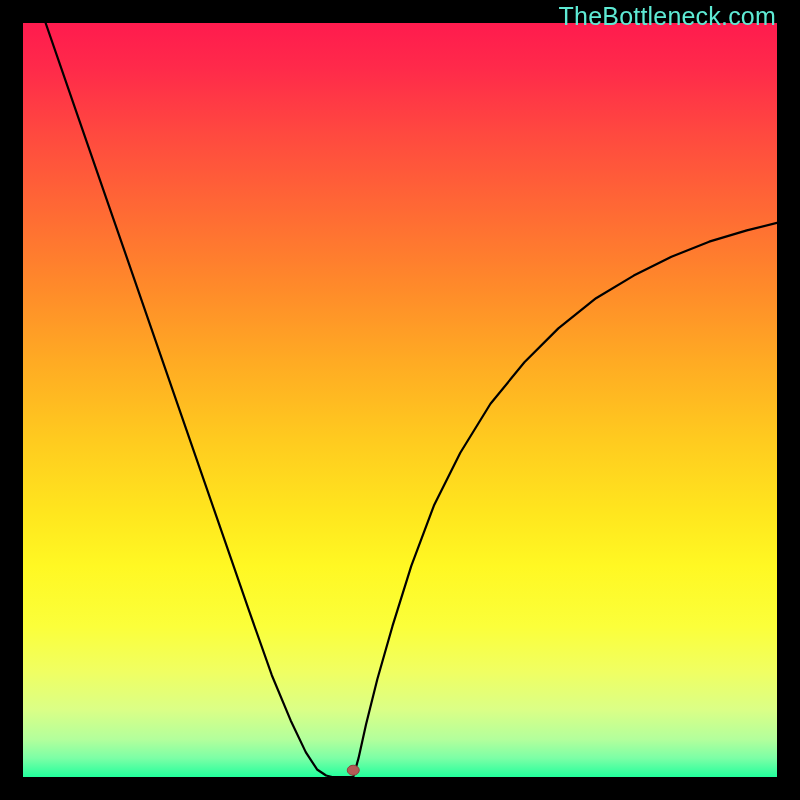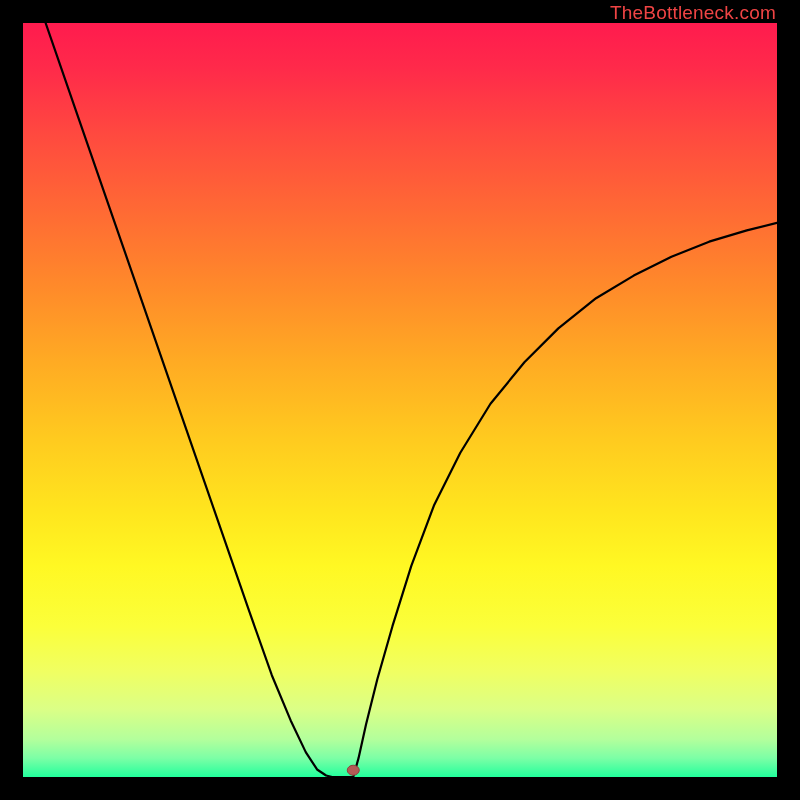--- a/index.html
+++ b/index.html
@@ -16,22 +16,22 @@
     top: 0;
     left: 0;
     width: 800px;
     height: 800px;
     background: #000;
   }
   .watermark {
     position: absolute;
     top: 2px;
     right: 24px;
-    color: #ef4444;
-    font-size: 19px;
+    color: #5eead4;
+    font-size: 25px;
     font-weight: 400;
     letter-spacing: 0.2px;
     z-index: 5;
   }
   .plot {
     position: absolute;
     left: 23px;
     top: 23px;
     width: 754px;
     height: 754px;

